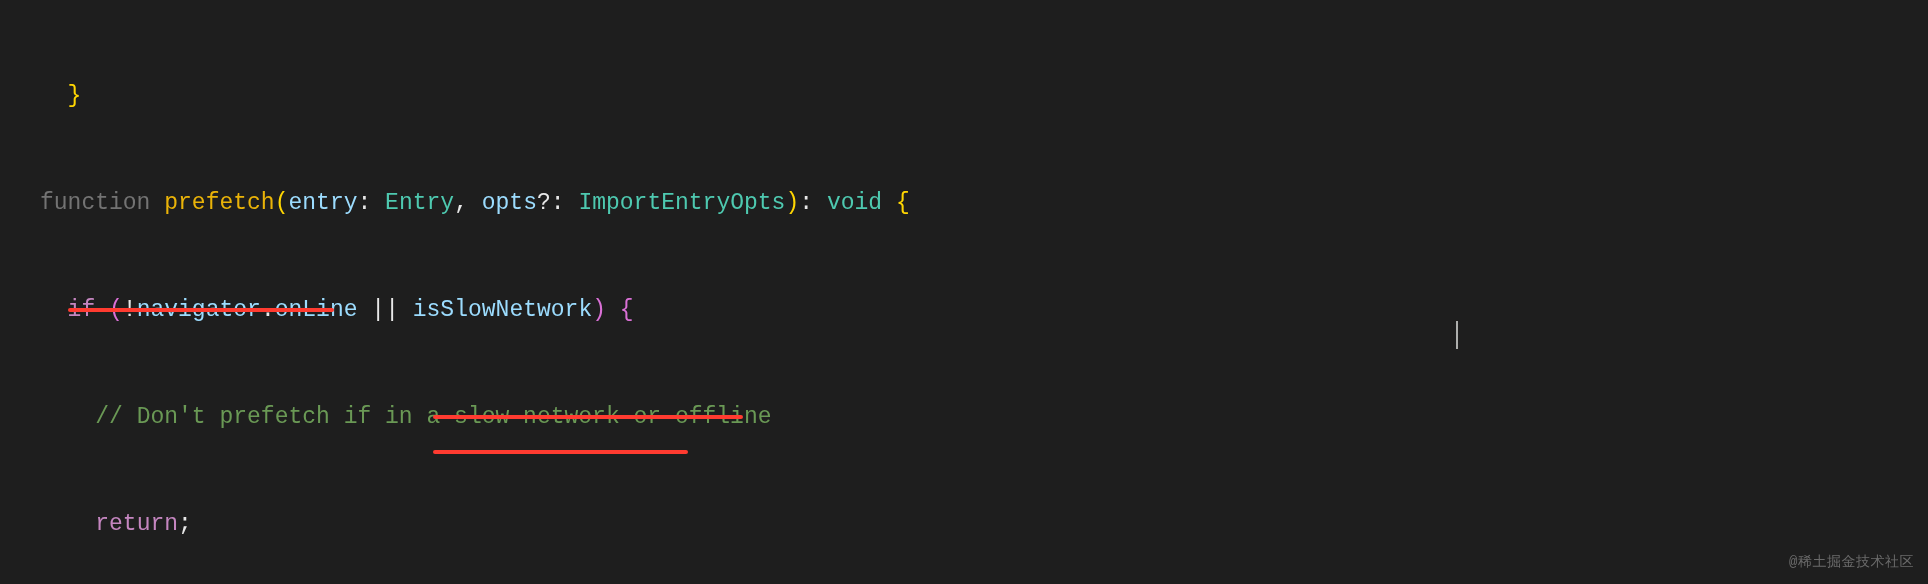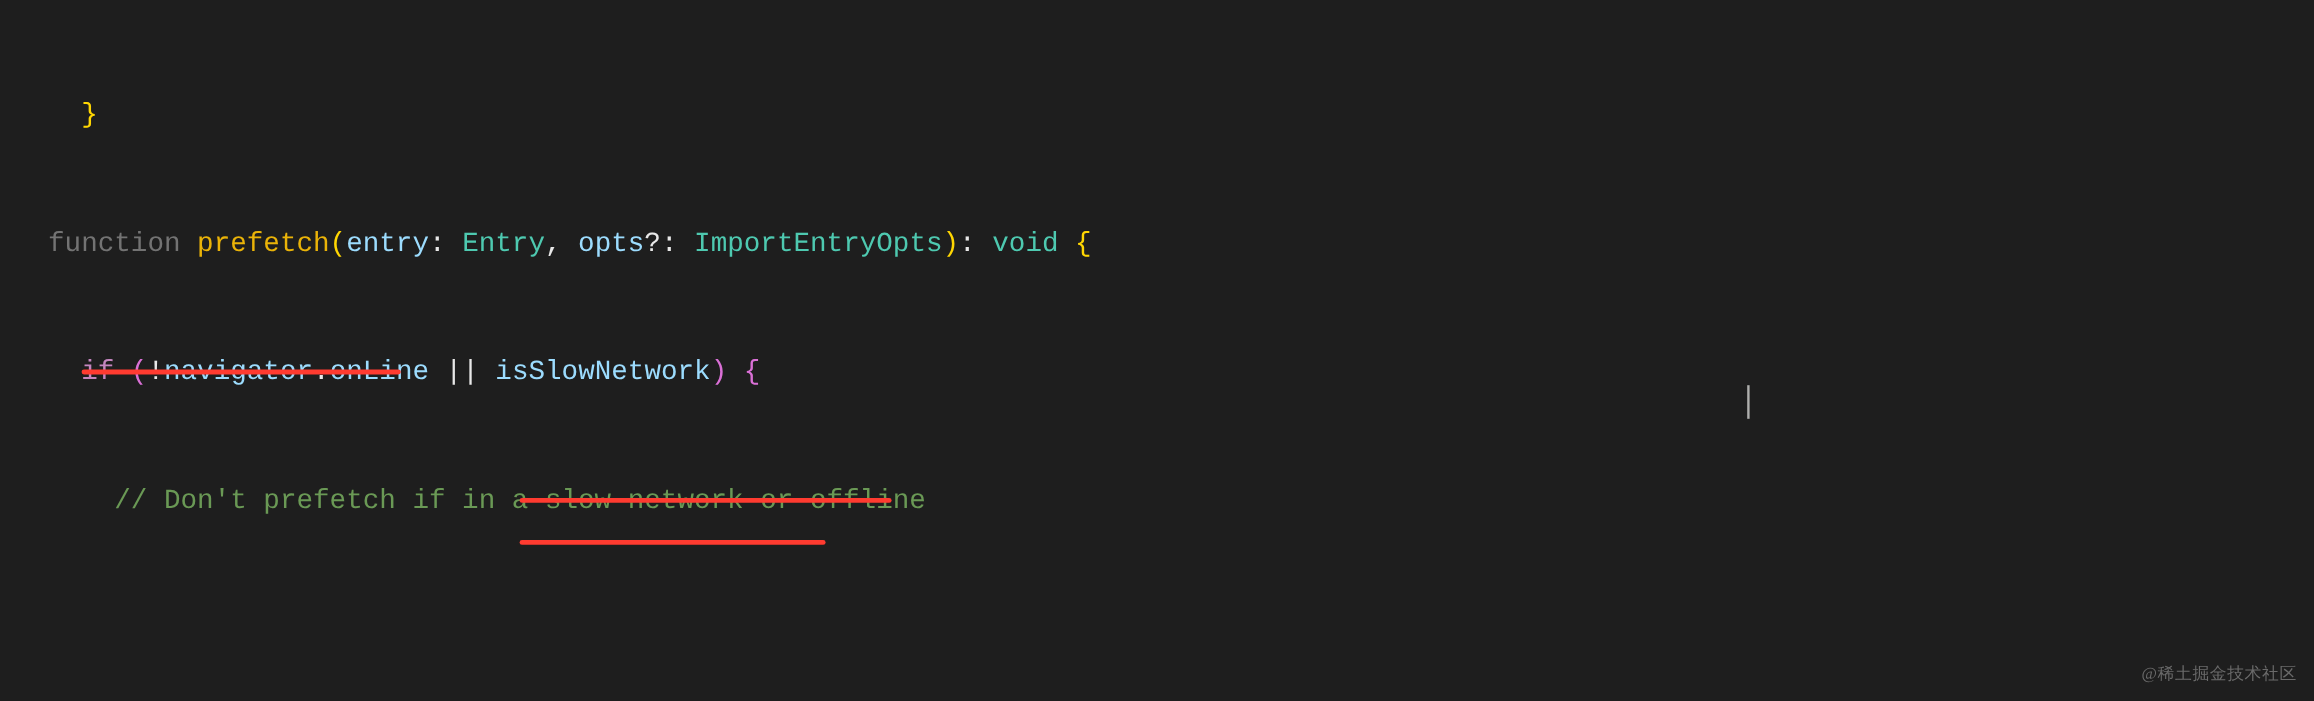--- a/index.html
+++ b/index.html
@@ -39,33 +39,34 @@
     height: 28px;
     background: #aeafad;
     z-index: 6;
   }
   .watermark {
     position: absolute;
     right: 14px;
     bottom: 10px;
     font-size: 14px;
     color: #6a6a6a;
-    font-family: Liberation Serif, serif;
+    font-family: Liberation Mono, monospace;
     letter-spacing: 0.5px;
     margin-top: 11px;
   }
 </style>
 </head>
 <body>
 
 <div class="editor">
   <div class="line"><span class="yel">  }</span></div>
   <div class="line"><span class="kw">function</span> <span class="fn">prefetch</span><span class="yel">(</span><span class="id">entry</span><span class="punc">:</span> <span class="type">Entry</span><span class="punc">,</span> <span class="id">opts</span><span class="punc">?:</span> <span class="type">ImportEntryOpts</span><span class="yel">)</span><span class="punc">:</span> <span class="type">void</span> <span class="yel">{</span></div>
   <div class="line">  <span class="ctrl">if</span> <span class="pink">(</span><span class="punc">!</span><span class="id">navigator</span><span class="punc">.</span><span class="id">onLine</span> <span class="punc">||</span> <span class="id">isSlowNetwork</span><span class="pink">)</span> <span class="pink">{</span></div>
   <div class="line">    <span class="comm">// Don't prefetch if in a slow network or offline</span></div>
+  <div class="line">    <span class="ctrl">return</span><span class="punc">;</span></div>
   
   
   
   
   
   
   
 </div>
 
 <div class="cursor" style="top:321px; left:1456px;"></div>

